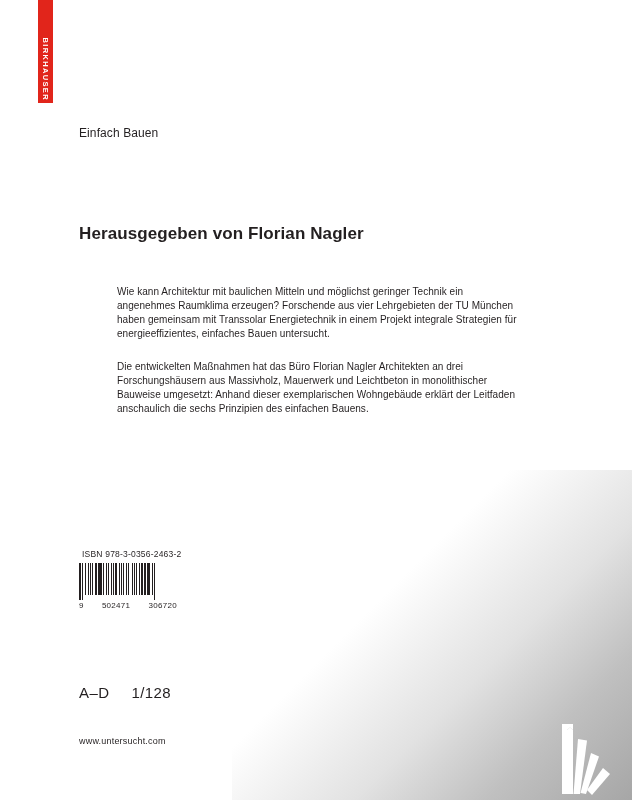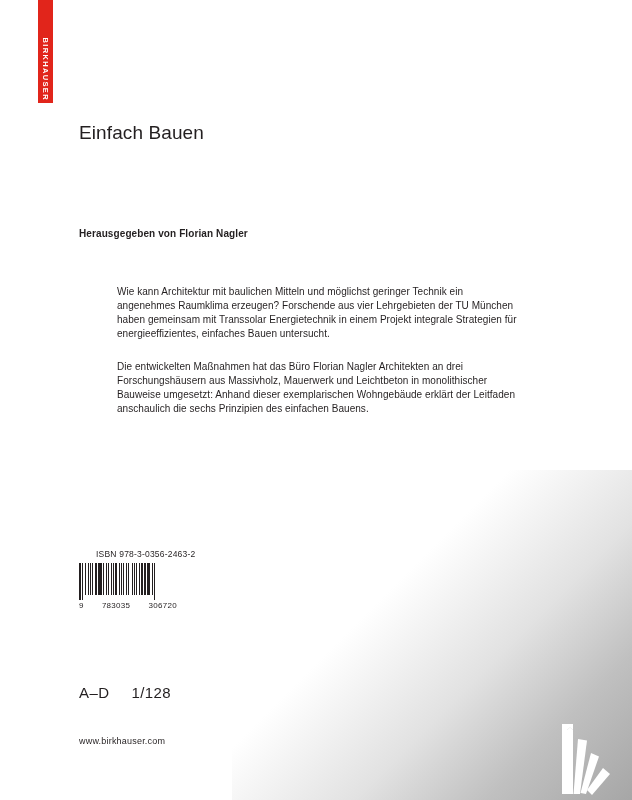--- a/index.html
+++ b/index.html
@@ -69,32 +69,32 @@
   }
 
   
   .title-block {
     position: absolute;
     left: 79px;
     top: 124px;
     width: 460px;
   }
   .title-line {
-    font-size: 19px;
+    font-size: 12px;
     line-height: 18px;
     font-weight: 400;
     color: #231f20;
     margin-bottom: 19px;
     letter-spacing: 0.1px;
   }
   .editor-line {
     position: absolute;
     left: 79px;
     top: 225px;
-    font-size: 10px;
+    font-size: 17px;
     line-height: 18px;
     font-weight: 700;
     color: #231f20;
     letter-spacing: 0.1px;
   }
 
   
   .body-block {
     position: absolute;
     left: 117px;
@@ -112,21 +112,21 @@
   
   .isbn-area {
     position: absolute;
     left: 79px;
     top: 549px;
   }
   .isbn-text {
     font-size: 8.5px;
     color: #231f20;
     letter-spacing: 0.2px;
-    margin-left: 17px;
+    margin-left: 3px;
     margin-bottom: 4px;
   }
   .barcode {
     position: relative;
     width: 92px;
     height: 37px;
     display: flex;
     align-items: flex-start;
   }
   .barcode .bar {
@@ -254,30 +254,30 @@
         <span class="bar" style="width: 0.82px; height: 32px; background: transparent;"></span>
         <span class="bar" style="width: 1.64px; height: 32px; background: rgb(35, 31, 32);"></span>
         <span class="bar" style="width: 2.46px; height: 32px; background: transparent;"></span>
         <span class="bar" style="width: 0.82px; height: 32px; background: rgb(35, 31, 32);"></span>
         <span class="bar" style="width: 0.82px; height: 37px; background: transparent;"></span>
         <span class="bar" style="width: 0.82px; height: 37px; background: rgb(35, 31, 32);"></span>
         <span class="bar" style="width: 2.46px; height: 37px; background: transparent;"></span>
       </div>
     <div class="barcode-digits">
       <span>9</span>
-      <span>783035</span>
+      <span>502471</span>
       <span>306720</span>
     </div>
   </div>
 
   <div class="meta-line">
     <span class="meta-code">A–D</span><span>1/128</span>
   </div>
 
-  <div class="website-line">www.birkhauser.com</div>
+  <div class="website-line">www.untersucht.com</div>
 
   <div class="watermark">
     <svg width="92" height="92" viewBox="0 0 92 92" xmlns="http://www.w3.org/2000/svg">
 
       <path d="M22,16 L33,16 L33,22 L30,19.5 L27,22 L27,86 L22,86 Z" fill="#ffffff"></path>
       <path d="M27,22 L30,19.5 L33,22 L33,86 L27,86 Z" fill="#ffffff"></path>
 
       <path d="M38,31 L47,32.5 L40,86 L33.5,86 Z" fill="#ffffff"></path>
 
       <path d="M51,45 L59,48.5 L46,86 L40.5,85 Z" fill="#ffffff"></path>

